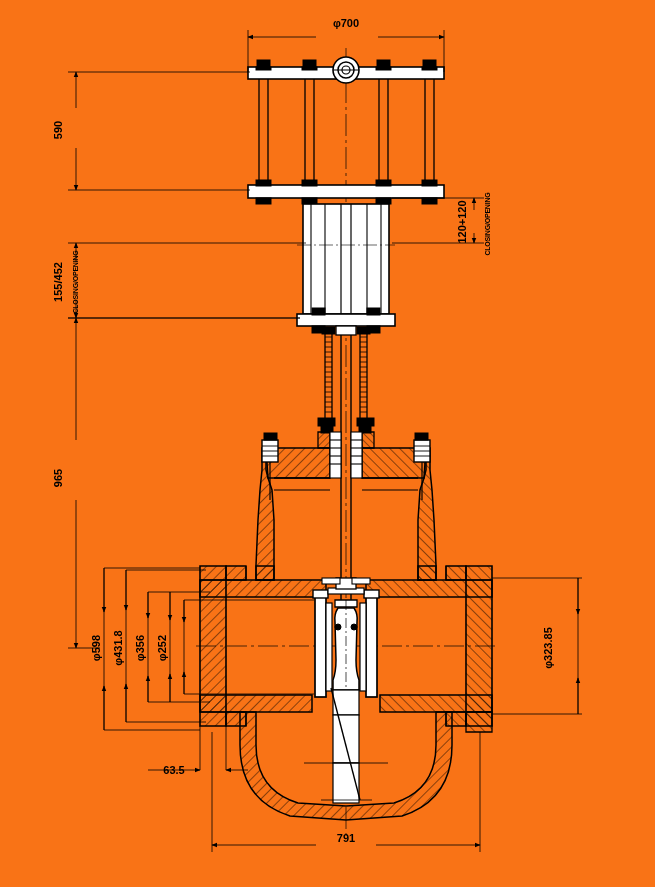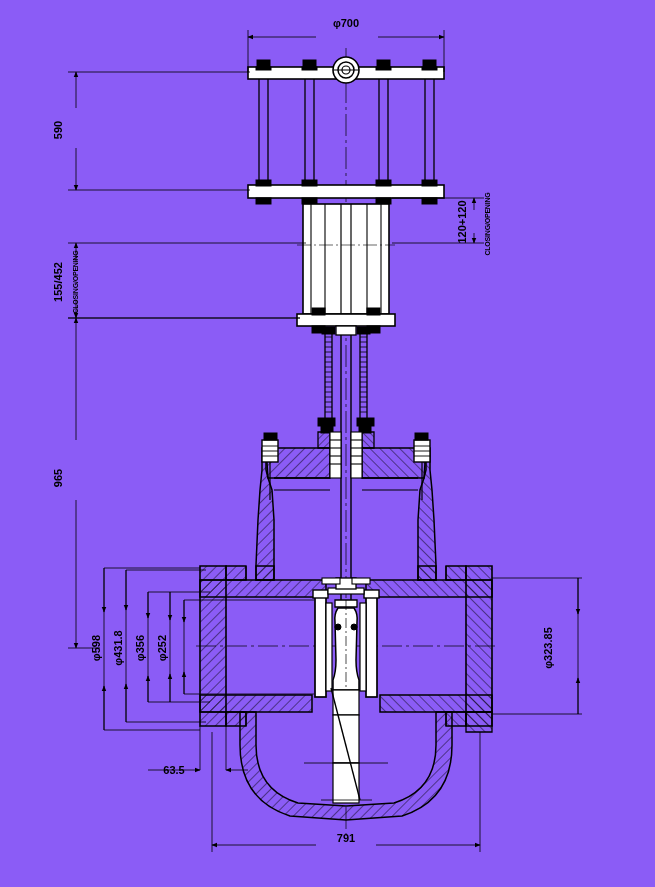--- a/index.html
+++ b/index.html
@@ -1,19 +1,19 @@
 <!DOCTYPE html>
 <html><head>
 <meta charset="utf-8">
 <title>Valve Assembly Technical Drawing</title>
 <style>
   html,body{margin:0;padding:0;background:#ffffff;}
   body{width:655px;height:887px;overflow:hidden;
        font-family:"Liberation Sans", sans-serif;}
-  #sheet{position:relative;width:655px;height:887px;background:#8b5cf6;}
+  #sheet{position:relative;width:655px;height:887px;background:#f97316;}
   svg#dwg{position:absolute;left:0;top:0;width:655px;height:887px;display:block;}
   .dimtext{font-family:"Liberation Sans", sans-serif;font-size:11px;font-weight:bold;fill:#000;}
   .dimtext-sm{font-family:"Liberation Sans", sans-serif;font-size:7px;font-weight:bold;fill:#000;letter-spacing:-0.2px;}
 </style>
 </head>
 <body>
 
 <div id="sheet">
 <svg id="dwg" viewBox="0 0 655 887" xmlns="http://www.w3.org/2000/svg">
 

